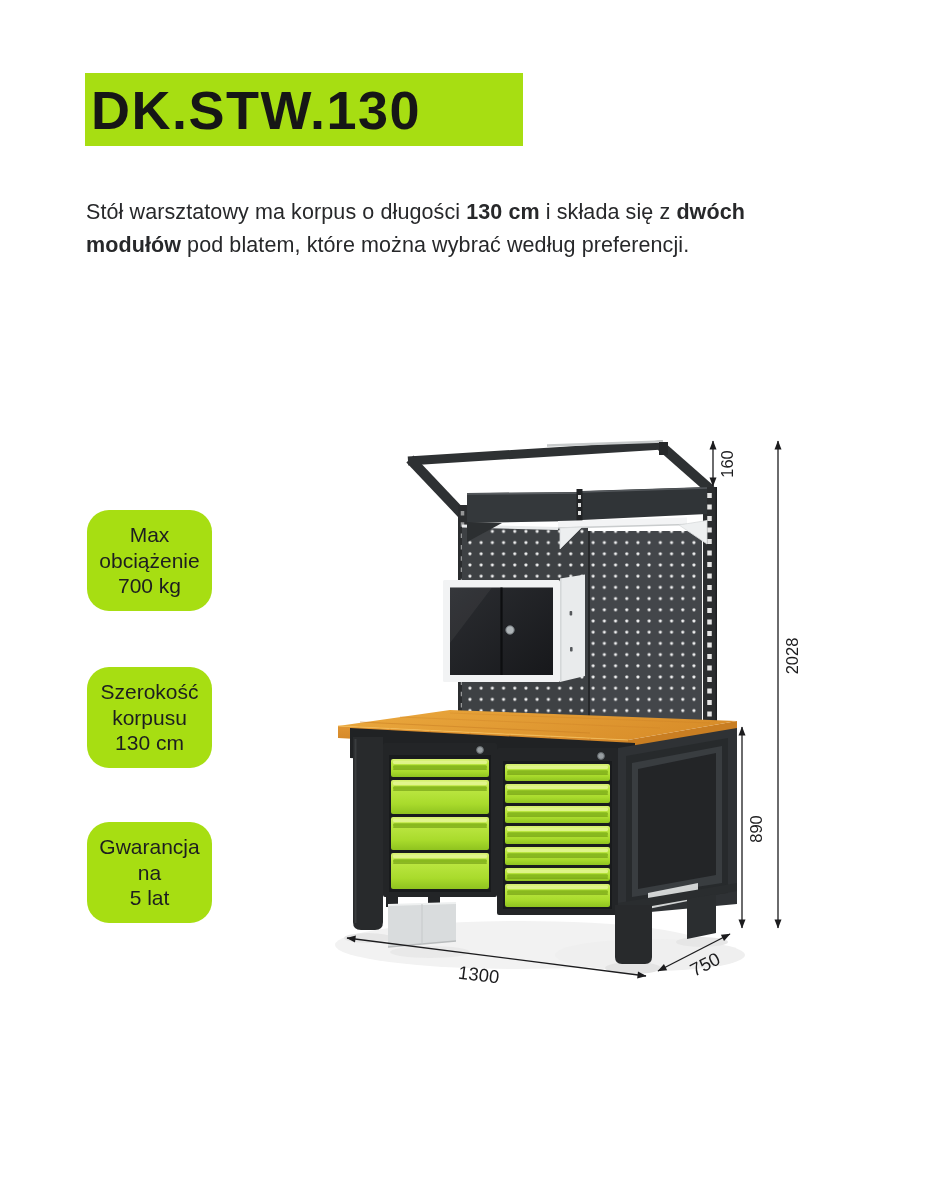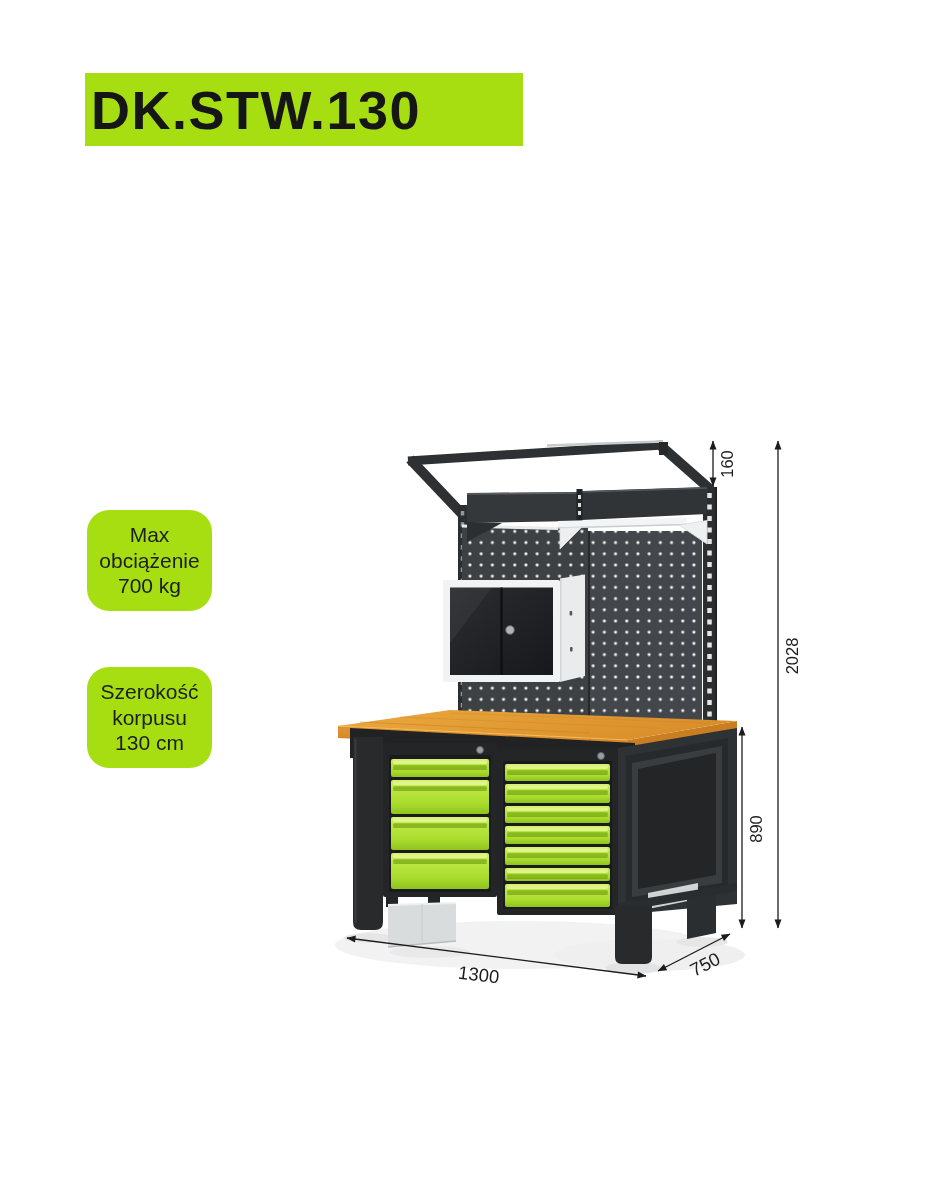--- a/index.html
+++ b/index.html
@@ -50,30 +50,36 @@
 </style>
 </head>
 <body>
 
 <div class="page">
 
   <div class="header-badge">
     <h1>DK.STW.130</h1>
   </div>
 
+  <p class="description"><span>Stół warsztatowy ma korpus o długości </span><b>130 cm</b><span> i składa się z </span><b>dwóch modułów</b><span> pod blatem, które można wybrać według preferencji.</span></p>
 
   <div class="spec-badge b1">
     <span>Max
 obciążenie
 700 kg</span>
   </div>
   <div class="spec-badge b2">
     <span>Szerokość
 korpusu
 130 cm</span>
+  </div>
+  <div class="spec-badge b3">
+    <span>Gwarancja
+na
+5 lat</span>
   </div>
 
   <svg class="illustration" viewBox="0 0 500 575">
     <defs>
       <marker id="arw" markerWidth="10" markerHeight="8" refX="9" refY="4" orient="auto-start-reverse" markerUnits="userSpaceOnUse">
         <path d="M0.5,0.5 L9.5,4 L0.5,7.5 Z" fill="#1c1c1e"></path>
       </marker>
       <pattern id="pegdots" width="11.2" height="11.2" patternUnits="userSpaceOnUse">
         <rect x="4.2" y="4.2" width="2.7" height="2.7" rx="0.7" fill="#ffffff" opacity="0.92"></rect>
       </pattern>

